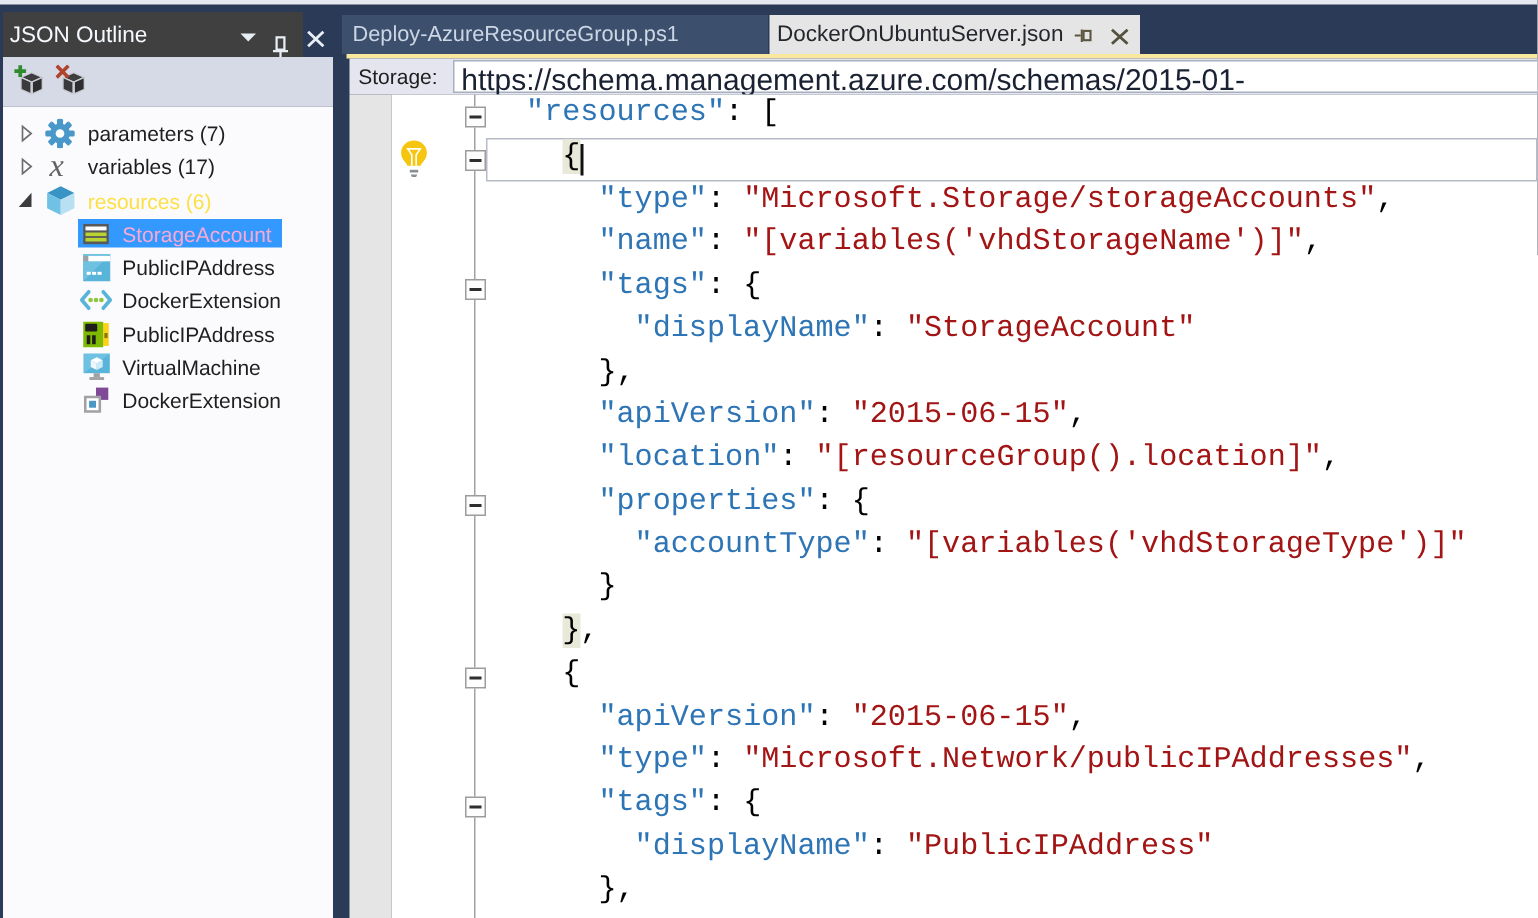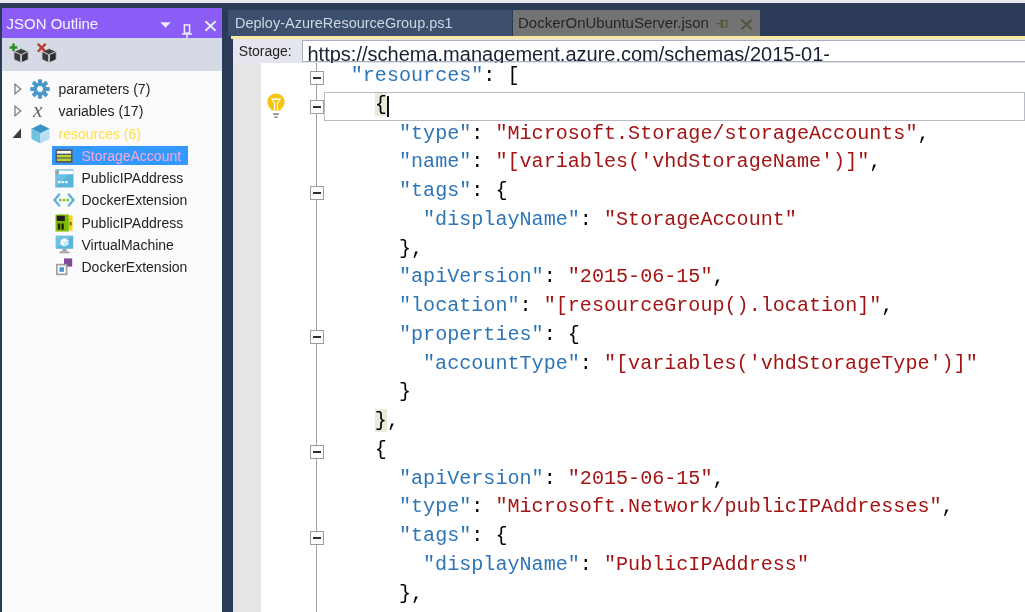--- a/index.html
+++ b/index.html
@@ -10,21 +10,21 @@
 .k { color:#2e75b6; }
 .s { color:#a31515; }
 .bh { background:#e8e9d8; }
 .obox { position:absolute; left:309.6px; width:14px; height:14px; background:#fdfdfd;
        border:1px solid #9c9c9c; }
 .minus { position:absolute; left:2.1px; top:5.2px; width:8.6px; height:1.8px; background:#2e2e2e; }
 </style></head>
 <body>
 <div class="abs" style="left:0;top:0;width:1025px;height:3px;background:#e7e8f0"></div>
 
-<div class="abs" style="left:2px;top:8px;width:220px;height:30px;background:#8b5cf6">
+<div class="abs" style="left:2px;top:8px;width:200px;height:30px;background:#404040">
   <div class="abs" style="left:4.5px;top:7px;font-size:15px;color:#f5f8fc">JSON Outline</div>
   <svg class="abs" style="left:158px;top:14px" width="11" height="6" viewBox="0 0 11 6">
       <path d="M0.3 0.3 10.7 0.3 5.5 5.7z" fill="#e9edf4"></path>
     </svg>
   <svg class="abs" style="left:179px;top:16px" width="12" height="17" viewBox="0 0 12 17">
       <g stroke="#e9edf4" stroke-width="1.5" fill="none">
         <rect x="3.4" y="0.9" width="5.2" height="8.2"></rect>
         <path d="M1 10 11 10"></path>
         <path d="M6 10.4 6 15.6"></path>
       </g>
@@ -135,21 +135,21 @@
       <rect x="9" y="0.4" width="8.2" height="8.2" fill="#804998"></rect>
       <path d="M1 5.8 12.4 5.8 12.4 17.2 1 17.2z" fill="#a0a1a2"></path>
       <path d="M2.7 7.5 10.7 7.5 10.7 15.5 2.7 15.5z" fill="#fff"></path>
       <rect x="4.4" y="9.2" width="4.6" height="4.6" fill="#4a97c8"></rect>
     </svg></div>
 <div class="abs tl" style="left:81.5px;top:258.00px;color:#1e1e1e">DockerExtension</div>
 
 <div class="abs" style="left:228px;top:9.5px;width:284px;height:26.5px;background:#3c4f6c">
   <div class="abs" style="left:7px;top:5px;font-size:14.5px;color:#ccd6e5">Deploy-AzureResourceGroup.ps1</div>
 </div>
-<div class="abs" style="left:513px;top:9.5px;width:247px;height:26.5px;background:#737373">
+<div class="abs" style="left:513px;top:9.5px;width:247px;height:26.5px;background:#e5e5e5">
   <div class="abs" style="left:5px;top:4.6px;font-size:15px;color:#23262c">DockerOnUbuntuServer.json</div>
   <svg class="abs" style="left:203px;top:9px" width="13" height="11" viewBox="0 0 13 11">
       <g stroke="#5c5640" stroke-width="1.4" fill="none">
         <rect x="6.4" y="1.6" width="4.6" height="6.2"></rect>
         <path d="M5.2 0.6 5.2 9"></path>
         <path d="M0.5 4.7 4.5 4.7"></path>
       </g>
     </svg>
   <svg class="abs" style="left:226.5px;top:9px" width="13" height="11" viewBox="0 0 13 11">
       <path d="M1.3 0.8 11.7 10.2 M11.7 0.8 1.3 10.2" stroke="#55513f" stroke-width="1.9"></path>

